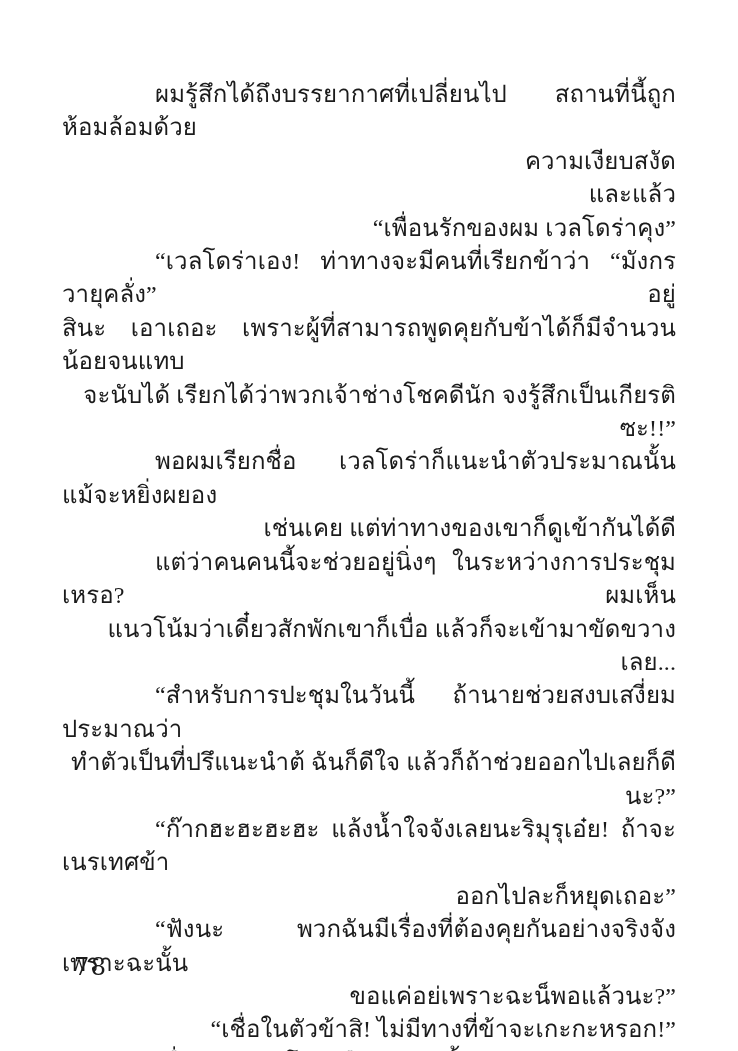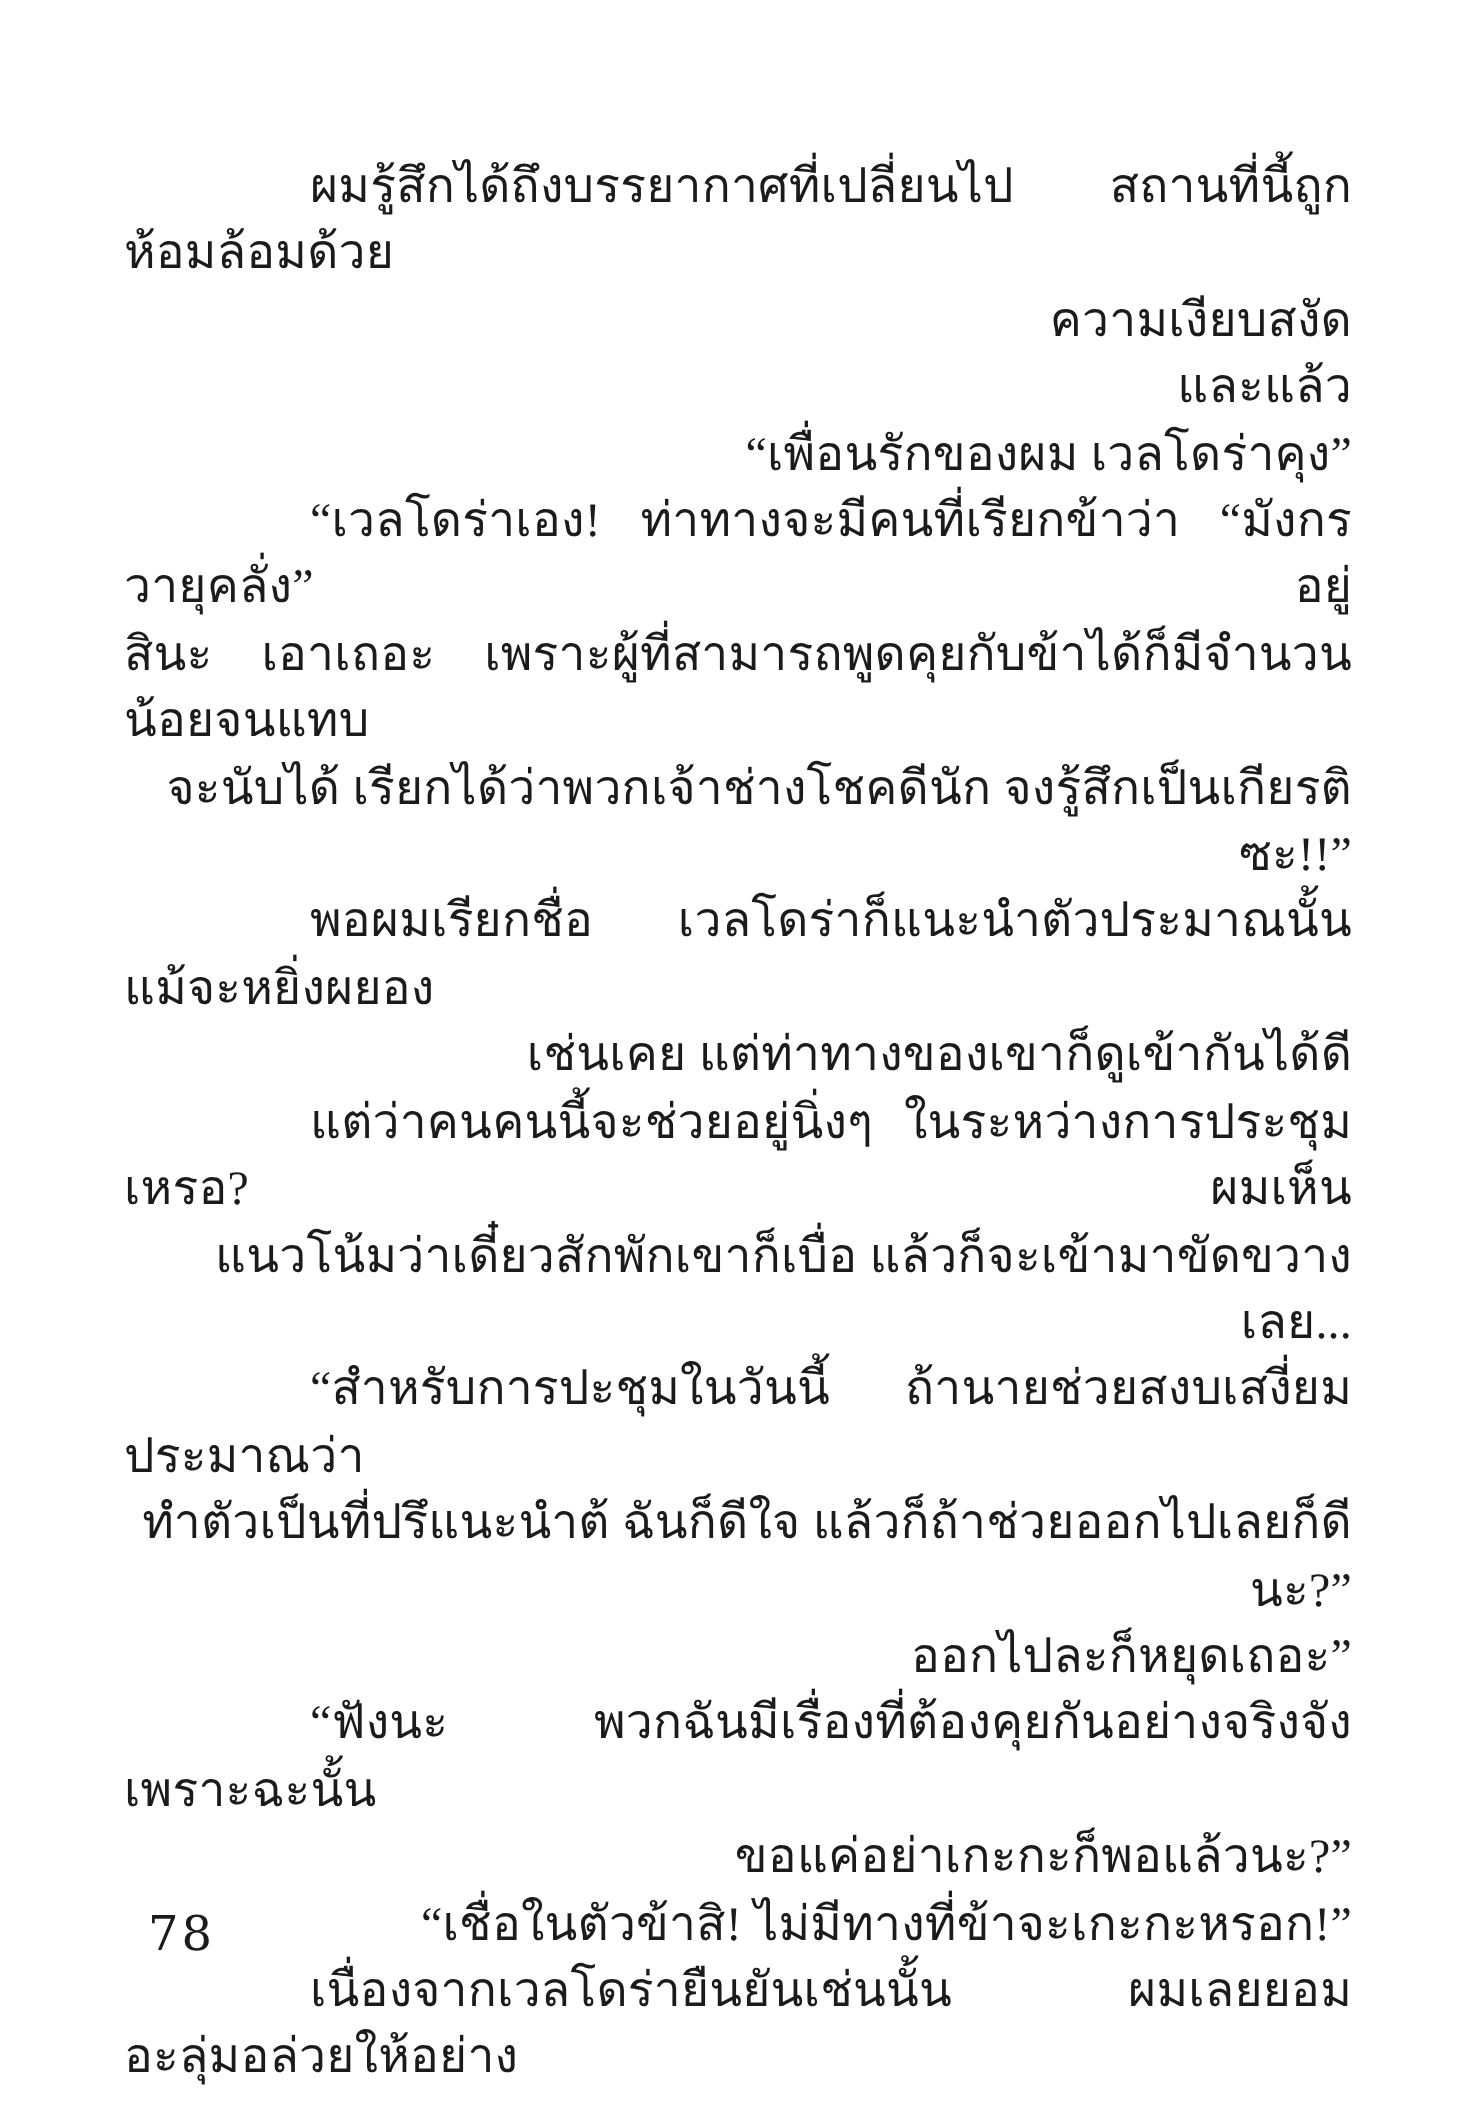--- a/index.html
+++ b/index.html
@@ -57,20 +57,21 @@
       <div class="line indent italic">“เพื่อนรักของผม เวลโดร่าคุง”</div>
       <div class="line indent italic justify">“เวลโดร่าเอง! ท่าทางจะมีคนที่เรียกข้าว่า “มังกรวายุคลั่ง” อยู่</div>
       <div class="line italic justify">สินะ เอาเถอะ เพราะผู้ที่สามารถพูดคุยกับข้าได้ก็มีจำนวนน้อยจนแทบ</div>
       <div class="line italic">จะนับได้ เรียกได้ว่าพวกเจ้าช่างโชคดีนัก จงรู้สึกเป็นเกียรติซะ!!”</div>
       <div class="line indent justify">พอผมเรียกชื่อ เวลโดร่าก็แนะนำตัวประมาณนั้น แม้จะหยิ่งผยอง</div>
       <div class="line">เช่นเคย แต่ท่าทางของเขาก็ดูเข้ากันได้ดี</div>
       <div class="line indent justify">แต่ว่าคนคนนี้จะช่วยอยู่นิ่งๆ ในระหว่างการประชุมเหรอ? ผมเห็น</div>
       <div class="line">แนวโน้มว่าเดี๋ยวสักพักเขาก็เบื่อ แล้วก็จะเข้ามาขัดขวางเลย...</div>
       <div class="line indent italic justify">“สำหรับการปะชุมในวันนี้ ถ้านายช่วยสงบเสงี่ยมประมาณว่า</div>
       <div class="line italic">ทำตัวเป็นที่ปรึแนะนำต้ ฉันก็ดีใจ แล้วก็ถ้าช่วยออกไปเลยก็ดีนะ?”</div>
+      <div class="line indent italic justify">“ก๊ากฮะฮะฮะฮะ แล้งน้ำใจจังเลยนะริมุรุเอ๋ย! ถ้าจะเนรเทศข้า</div>
       <div class="line italic">ออกไปละก็หยุดเถอะ”</div>
       <div class="line indent italic justify">“ฟังนะ พวกฉันมีเรื่องที่ต้องคุยกันอย่างจริงจัง เพราะฉะนั้น</div>
-      <div class="line italic">ขอแค่อย่าเกะกะก็พอแล้วนะ?”</div>
+      <div class="line italic">ขอแค่อย่เพราะฉะน็พอแล้วนะ?”</div>
       <div class="line indent italic">“เชื่อในตัวข้าสิ! ไม่มีทางที่ข้าจะเกะกะหรอก!”</div>
       <div class="line indent justify">เนื่องจากเวลโดร่ายืนยันเช่นนั้น ผมเลยยอมอะลุ่มอล่วยให้อย่าง</div>
     </div>
   <div class="page-number">78</div>
 </div>
 
 </body></html>

